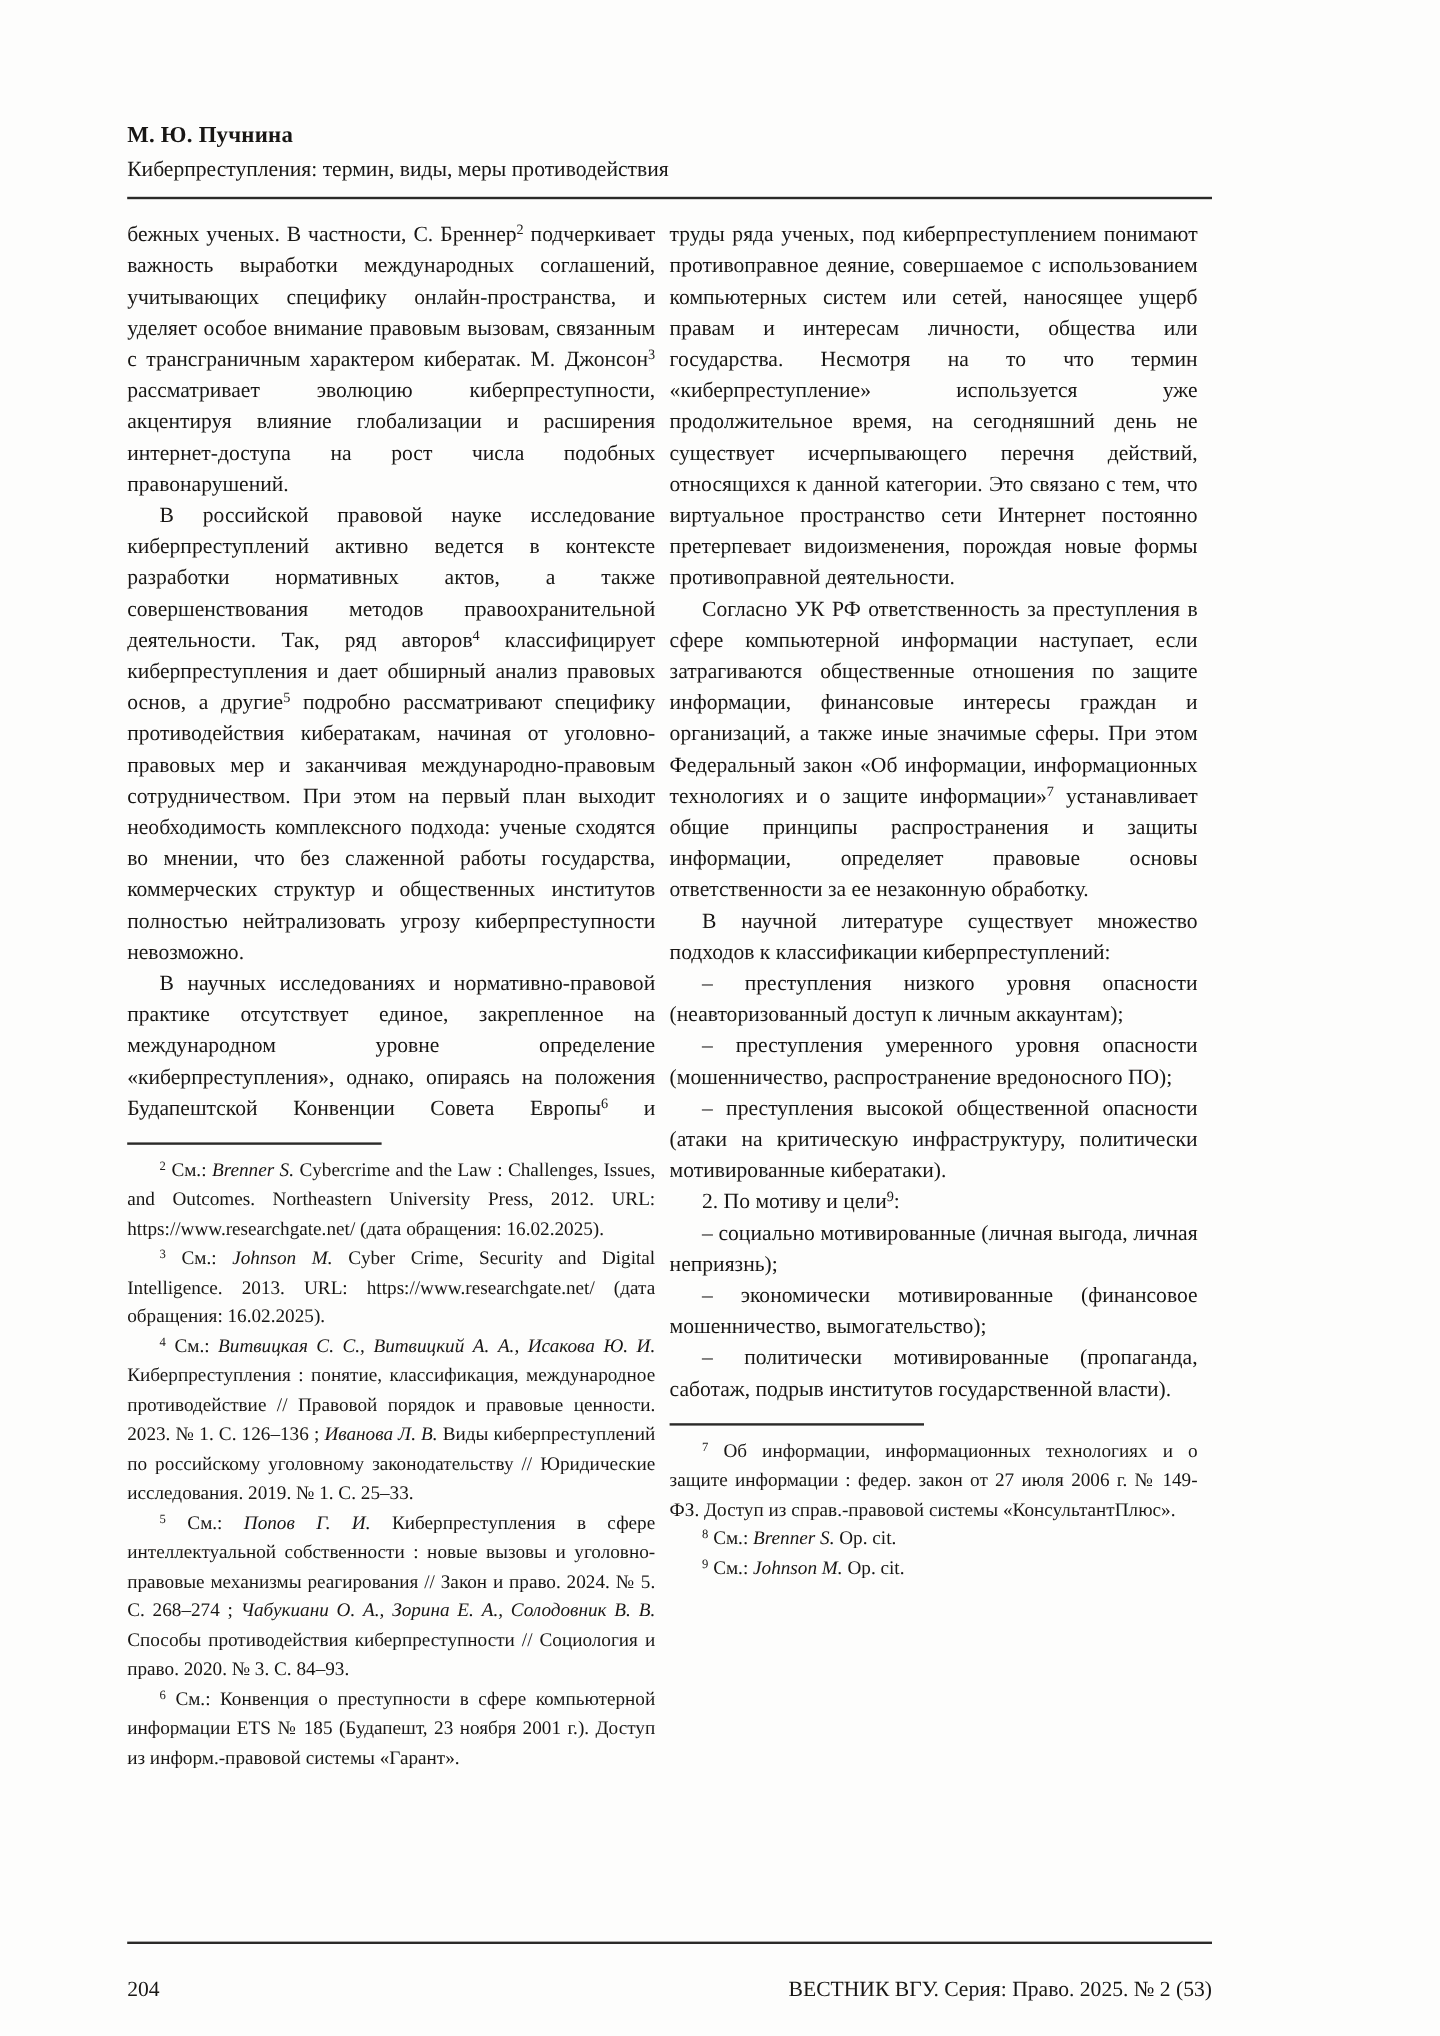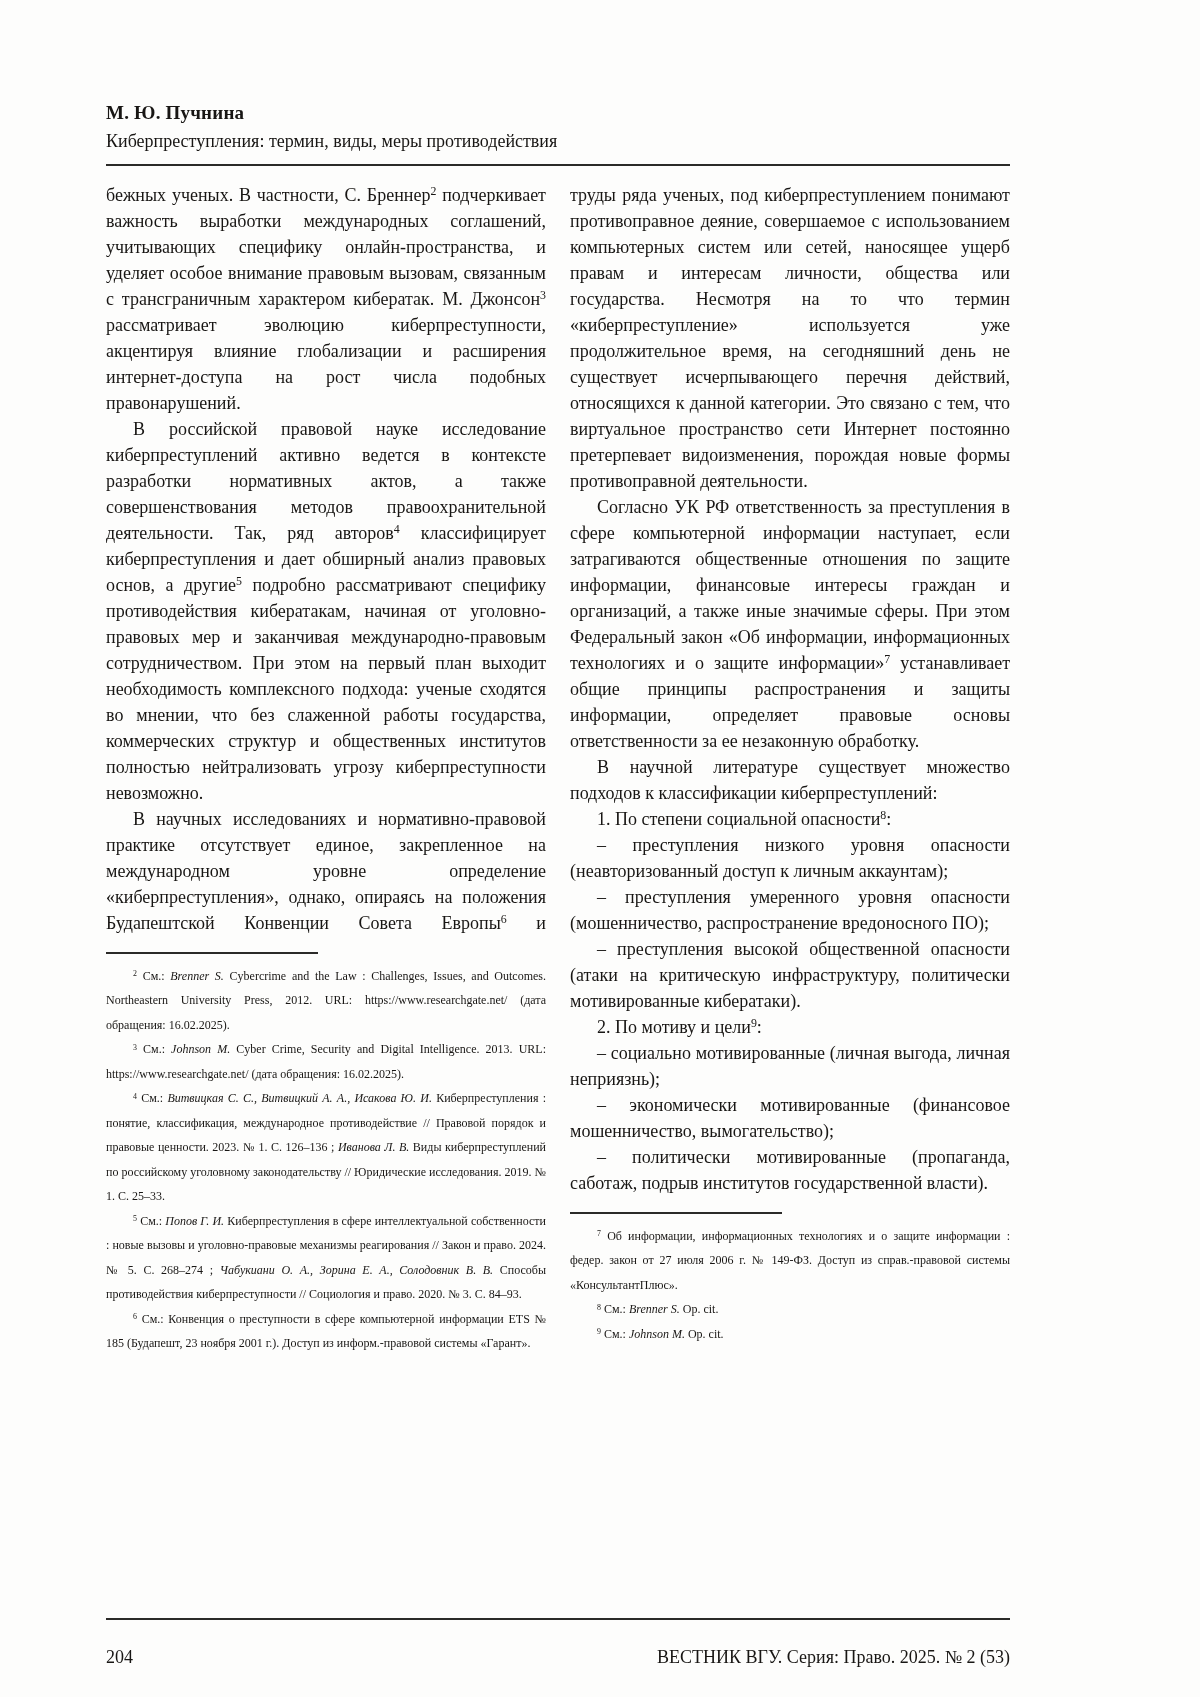--- a/index.html
+++ b/index.html
@@ -26,21 +26,21 @@
   }
   .page-header .article-title {
     font-size: 18px;
     line-height: 1.45;
     margin-top: 2px;
   }
   .header-rule { border-top: 2px solid #2b2a28; margin-top: 10px; }
 
   main.columns {
     display: flex;
-    gap: 24px;
+    gap: 12px;
     margin-top: 16px;
     flex: 1;
     align-items: stretch;
   }
   .column {
     width: calc((100% - 24px) / 2);
     display: flex;
     flex-direction: column;
   }
   .body-text p {
@@ -54,21 +54,21 @@
   .body-text p.indent { text-indent: 27px; }
   .body-text p.justify-last { text-align-last: justify; }
 
   .footnote-rule {
     width: 212px;
     border-top: 2px solid #2b2a28;
     margin: 16px 0 10px 0;
   }
   .footnotes p.footnote {
     margin: 0;
-    font-size: 12px;
+    font-size: 16px;
     line-height: 24.5px;
     text-align: justify;
     text-indent: 27px;
     hyphens: auto;
     -webkit-hyphens: auto;
   }
   sup {
     font-size: 66%;
     line-height: 0;
     vertical-align: baseline;
@@ -113,21 +113,20 @@
           <p class="footnote"><sup>5</sup><span> См.: </span><span class="it">Попов Г. И.</span><span> Киберпреступления в сфере интеллектуальной собственности : новые вызовы и уголовно-правовые механизмы реагирования // Закон и право. 2024. № 5. С. 268–274 ; </span><span class="it">Чабукиани О. А., Зорина Е. А., Солодовник В. В.</span><span> Способы противодействия киберпреступности // Социология и право. 2020. № 3. С. 84–93.</span></p>
           <p class="footnote"><sup>6</sup><span> См.: Конвенция о преступности в сфере компьютерной информации ETS № 185 (Будапешт, 23 ноября 2001 г.). Доступ из информ.-правовой системы «Гарант».</span></p>
         </div>
     </section>
 
     <section class="column">
       <div class="body-text">
           <p class=""><span>труды ряда ученых, под киберпреступлением понимают противоправное деяние, совершаемое с использованием компьютерных систем или сетей, наносящее ущерб правам и интересам личности, общества или государства. Несмотря на то что термин «киберпреступление» используется уже продолжительное время, на сегодняшний день не существует исчерпывающего перечня действий, относящихся к данной категории. Это связано с тем, что виртуальное пространство сети Интернет постоянно претерпевает видоизменения, порождая новые формы противоправной деятельности.</span></p>
           <p class="indent"><span>Согласно УК РФ ответственность за преступления в сфере компьютерной информации наступает, если затрагиваются общественные отношения по защите информации, финансовые интересы граждан и организаций, а также иные значимые сферы. При этом Федеральный закон «Об информации, информационных технологиях и о защите информации»</span><sup>7</sup><span> устанавливает общие принципы распространения и защиты информации, определяет правовые основы ответственности за ее незаконную обработку.</span></p>
           <p class="indent"><span>В научной литературе существует множество подходов к классификации киберпреступлений:</span></p>
-          <p class="indent"><span>1. По степени социальной опасности</span><sup>8</sup><span>:</span></p>
           <p class="indent"><span>– преступления низкого уровня опасности (неавторизованный доступ к личным аккаунтам);</span></p>
           <p class="indent"><span>– преступления умеренного уровня опасности (мошенничество, распространение вредоносного ПО);</span></p>
           <p class="indent"><span>– преступления высокой общественной опасности (атаки на критическую инфраструктуру, политически мотивированные кибератаки).</span></p>
           <p class="indent"><span>2. По мотиву и цели</span><sup>9</sup><span>:</span></p>
           <p class="indent"><span>– социально мотивированные (личная выгода, личная неприязнь);</span></p>
           <p class="indent"><span>– экономически мотивированные (финансовое мошенничество, вымогательство);</span></p>
           <p class="indent"><span>– политически мотивированные (пропаганда, саботаж, подрыв институтов государственной власти).</span></p>
         </div>
       <div class="footnote-rule"></div>
       <div class="footnotes">

